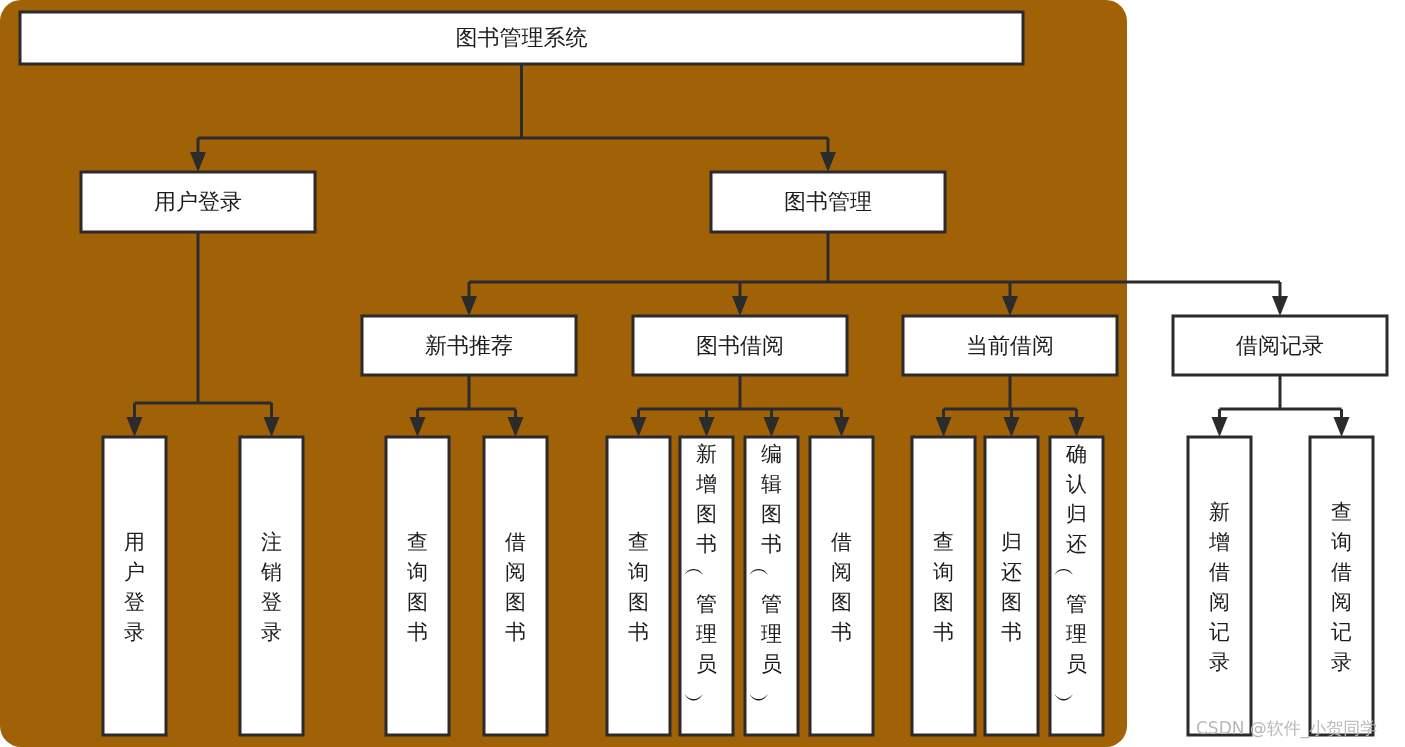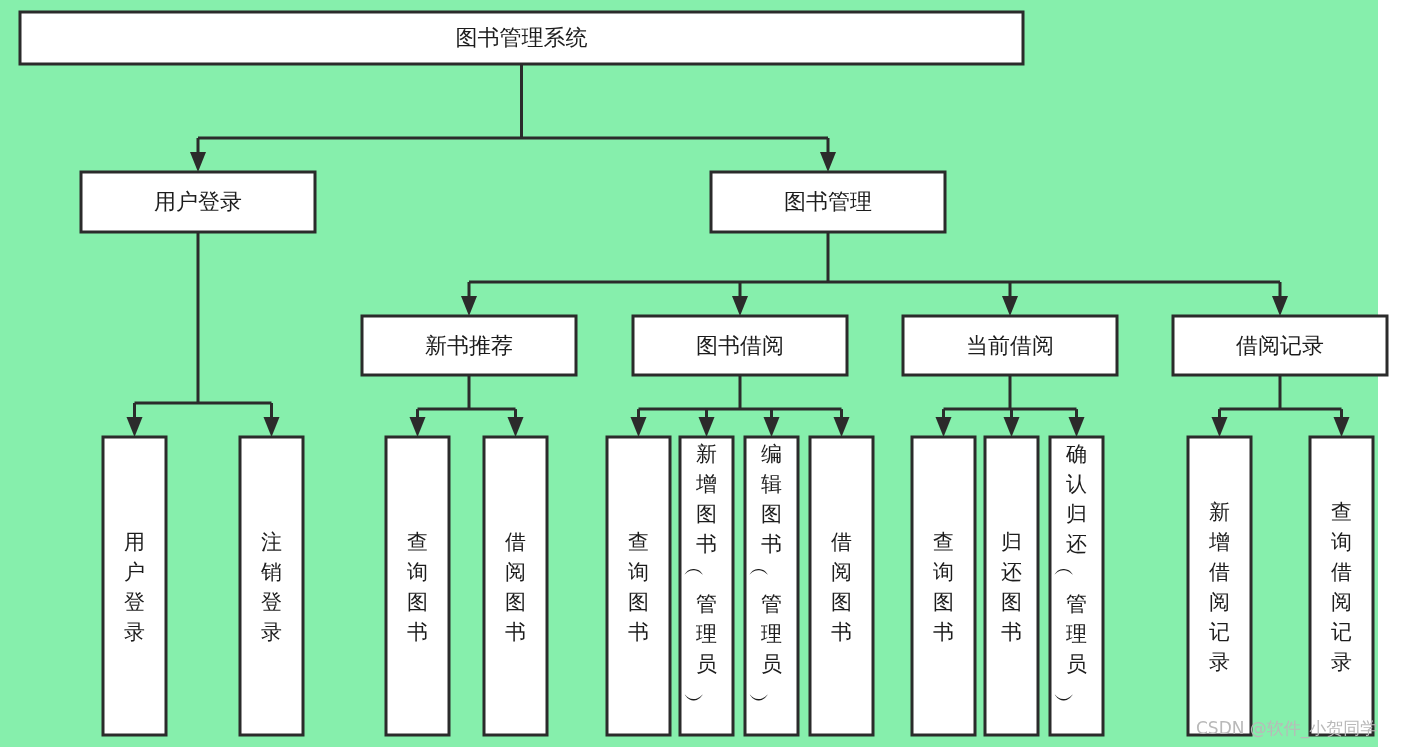--- a/index.html
+++ b/index.html
@@ -9,23 +9,24 @@
     background: #ffffff;
   }
   body {
     width: 1405px;
     height: 747px;
     overflow: hidden;
     font-family: "DejaVu Sans", "Liberation Sans", sans-serif;
   }
   #diagram-root {
     position: relative;
-    width: 1378px;
+    width: 1127px;
     height: 747px;
-    background: #86efac;
+    background: #a16207;
+    border-radius: 21px;
   }
   svg#tree-svg {
     position: absolute;
     top: 0;
     left: 0;
     width: 1405px;
     height: 747px;
     display: block;
   }
   .node-box {

